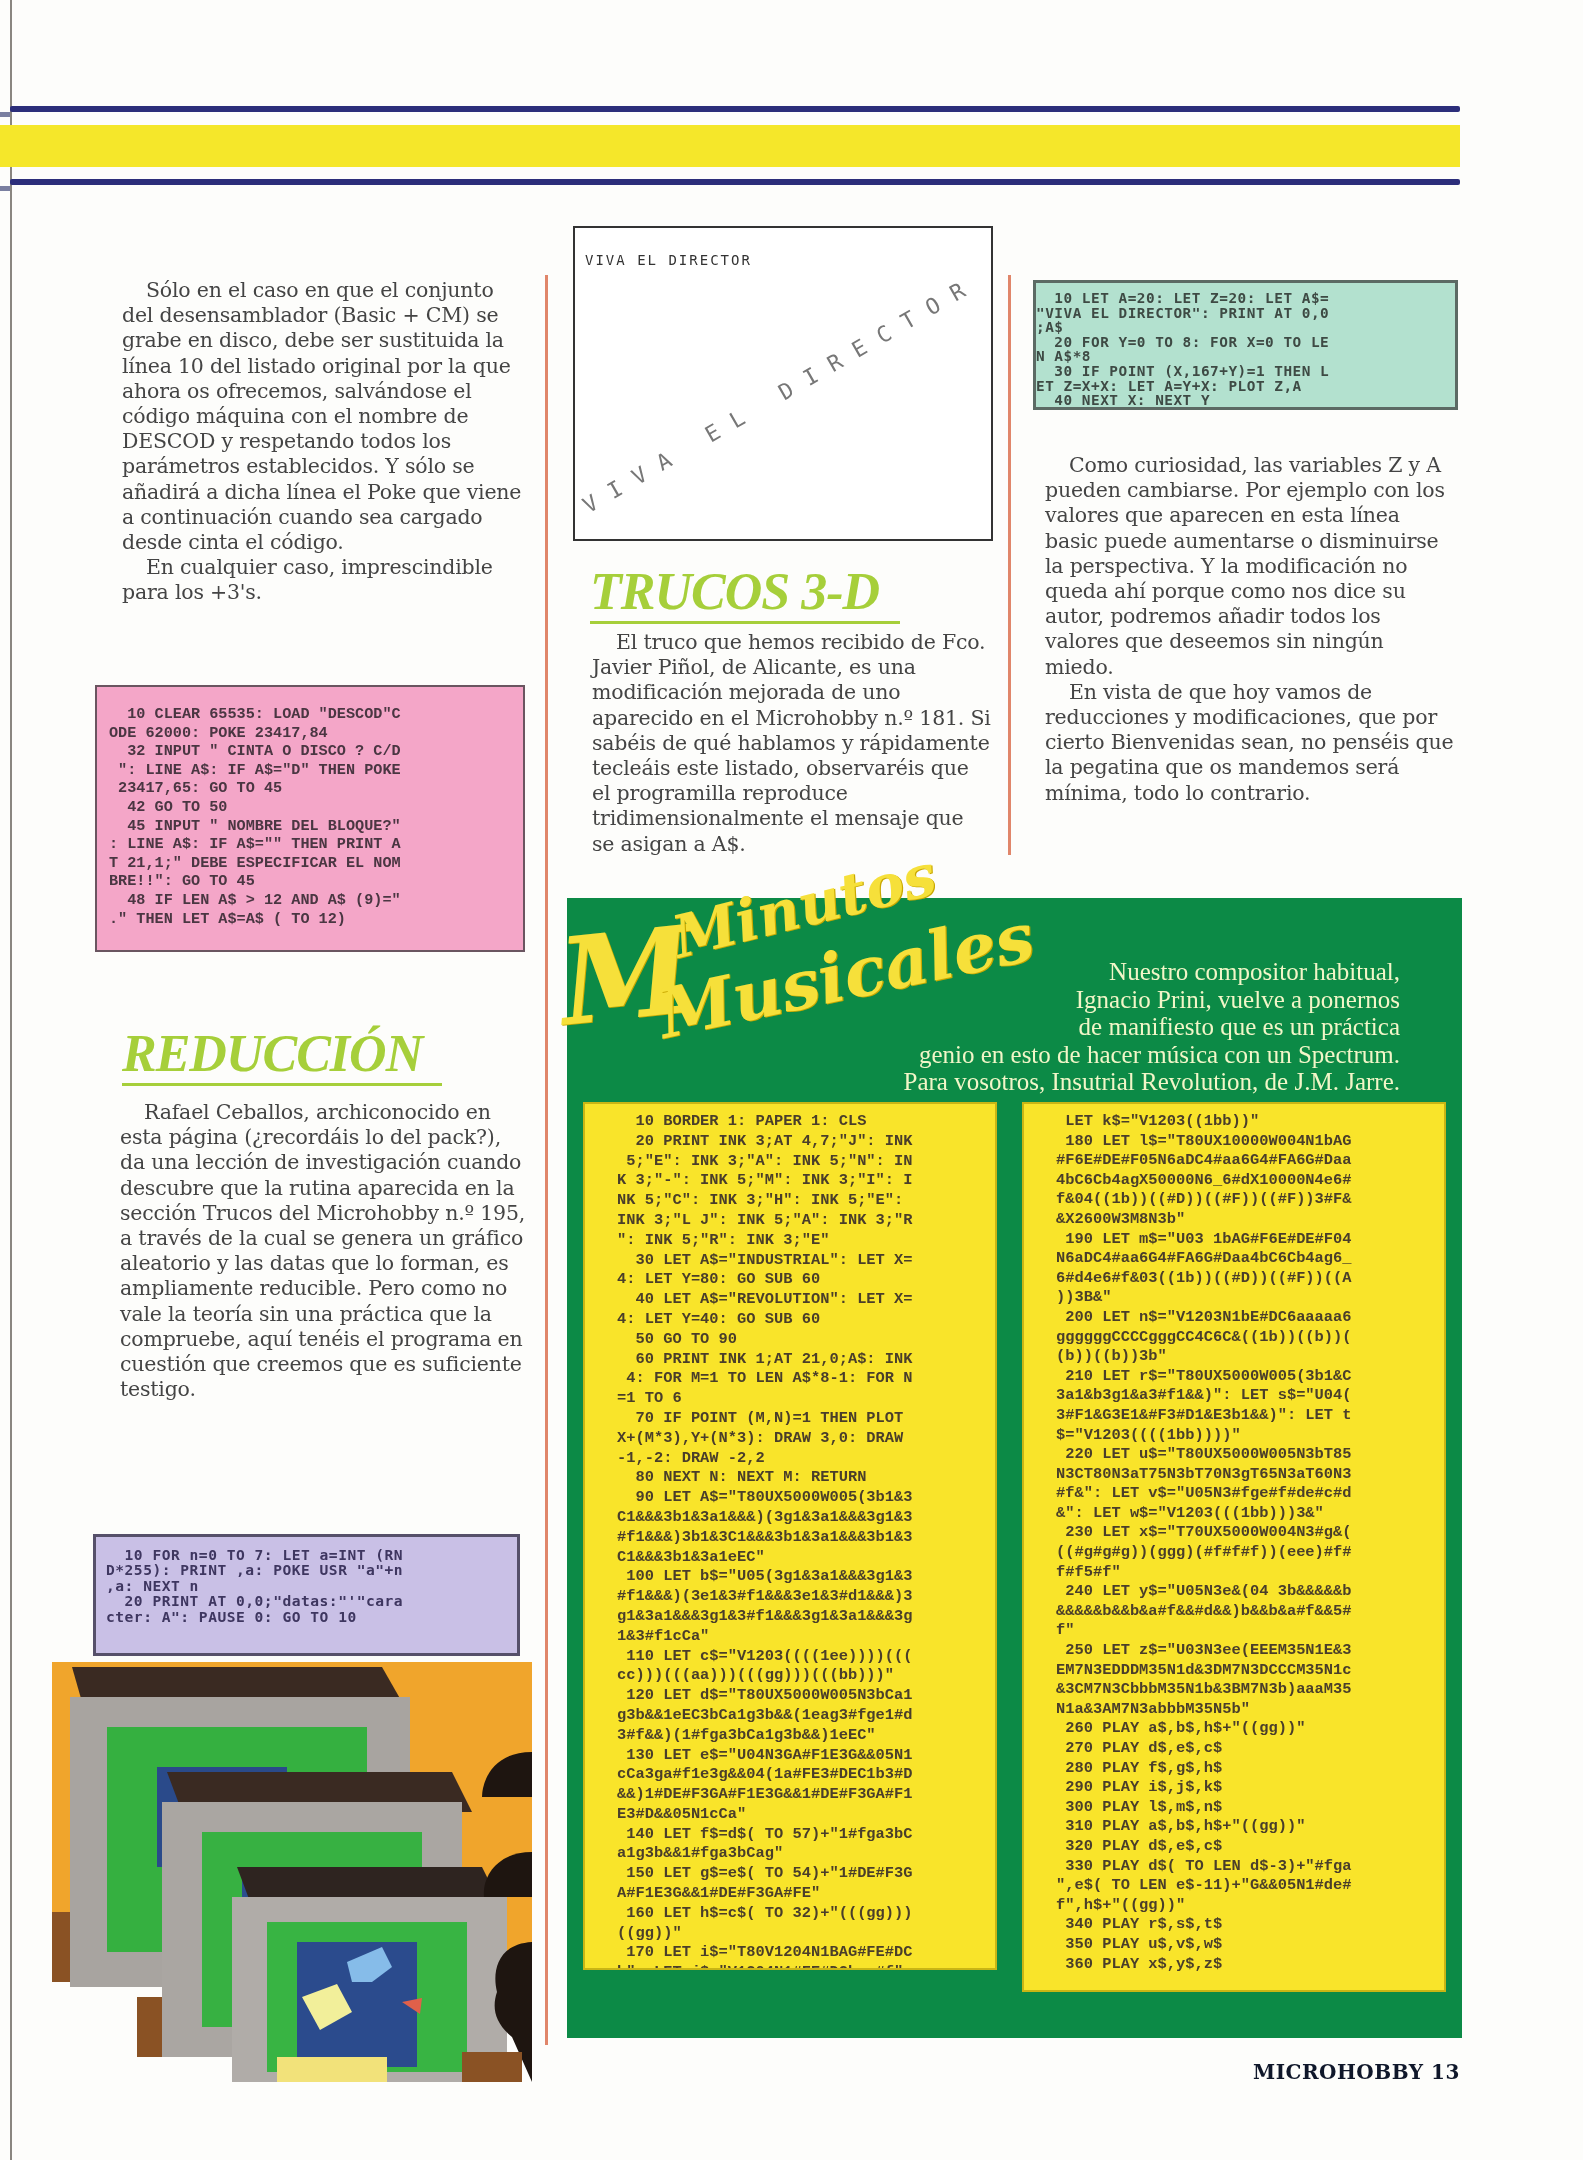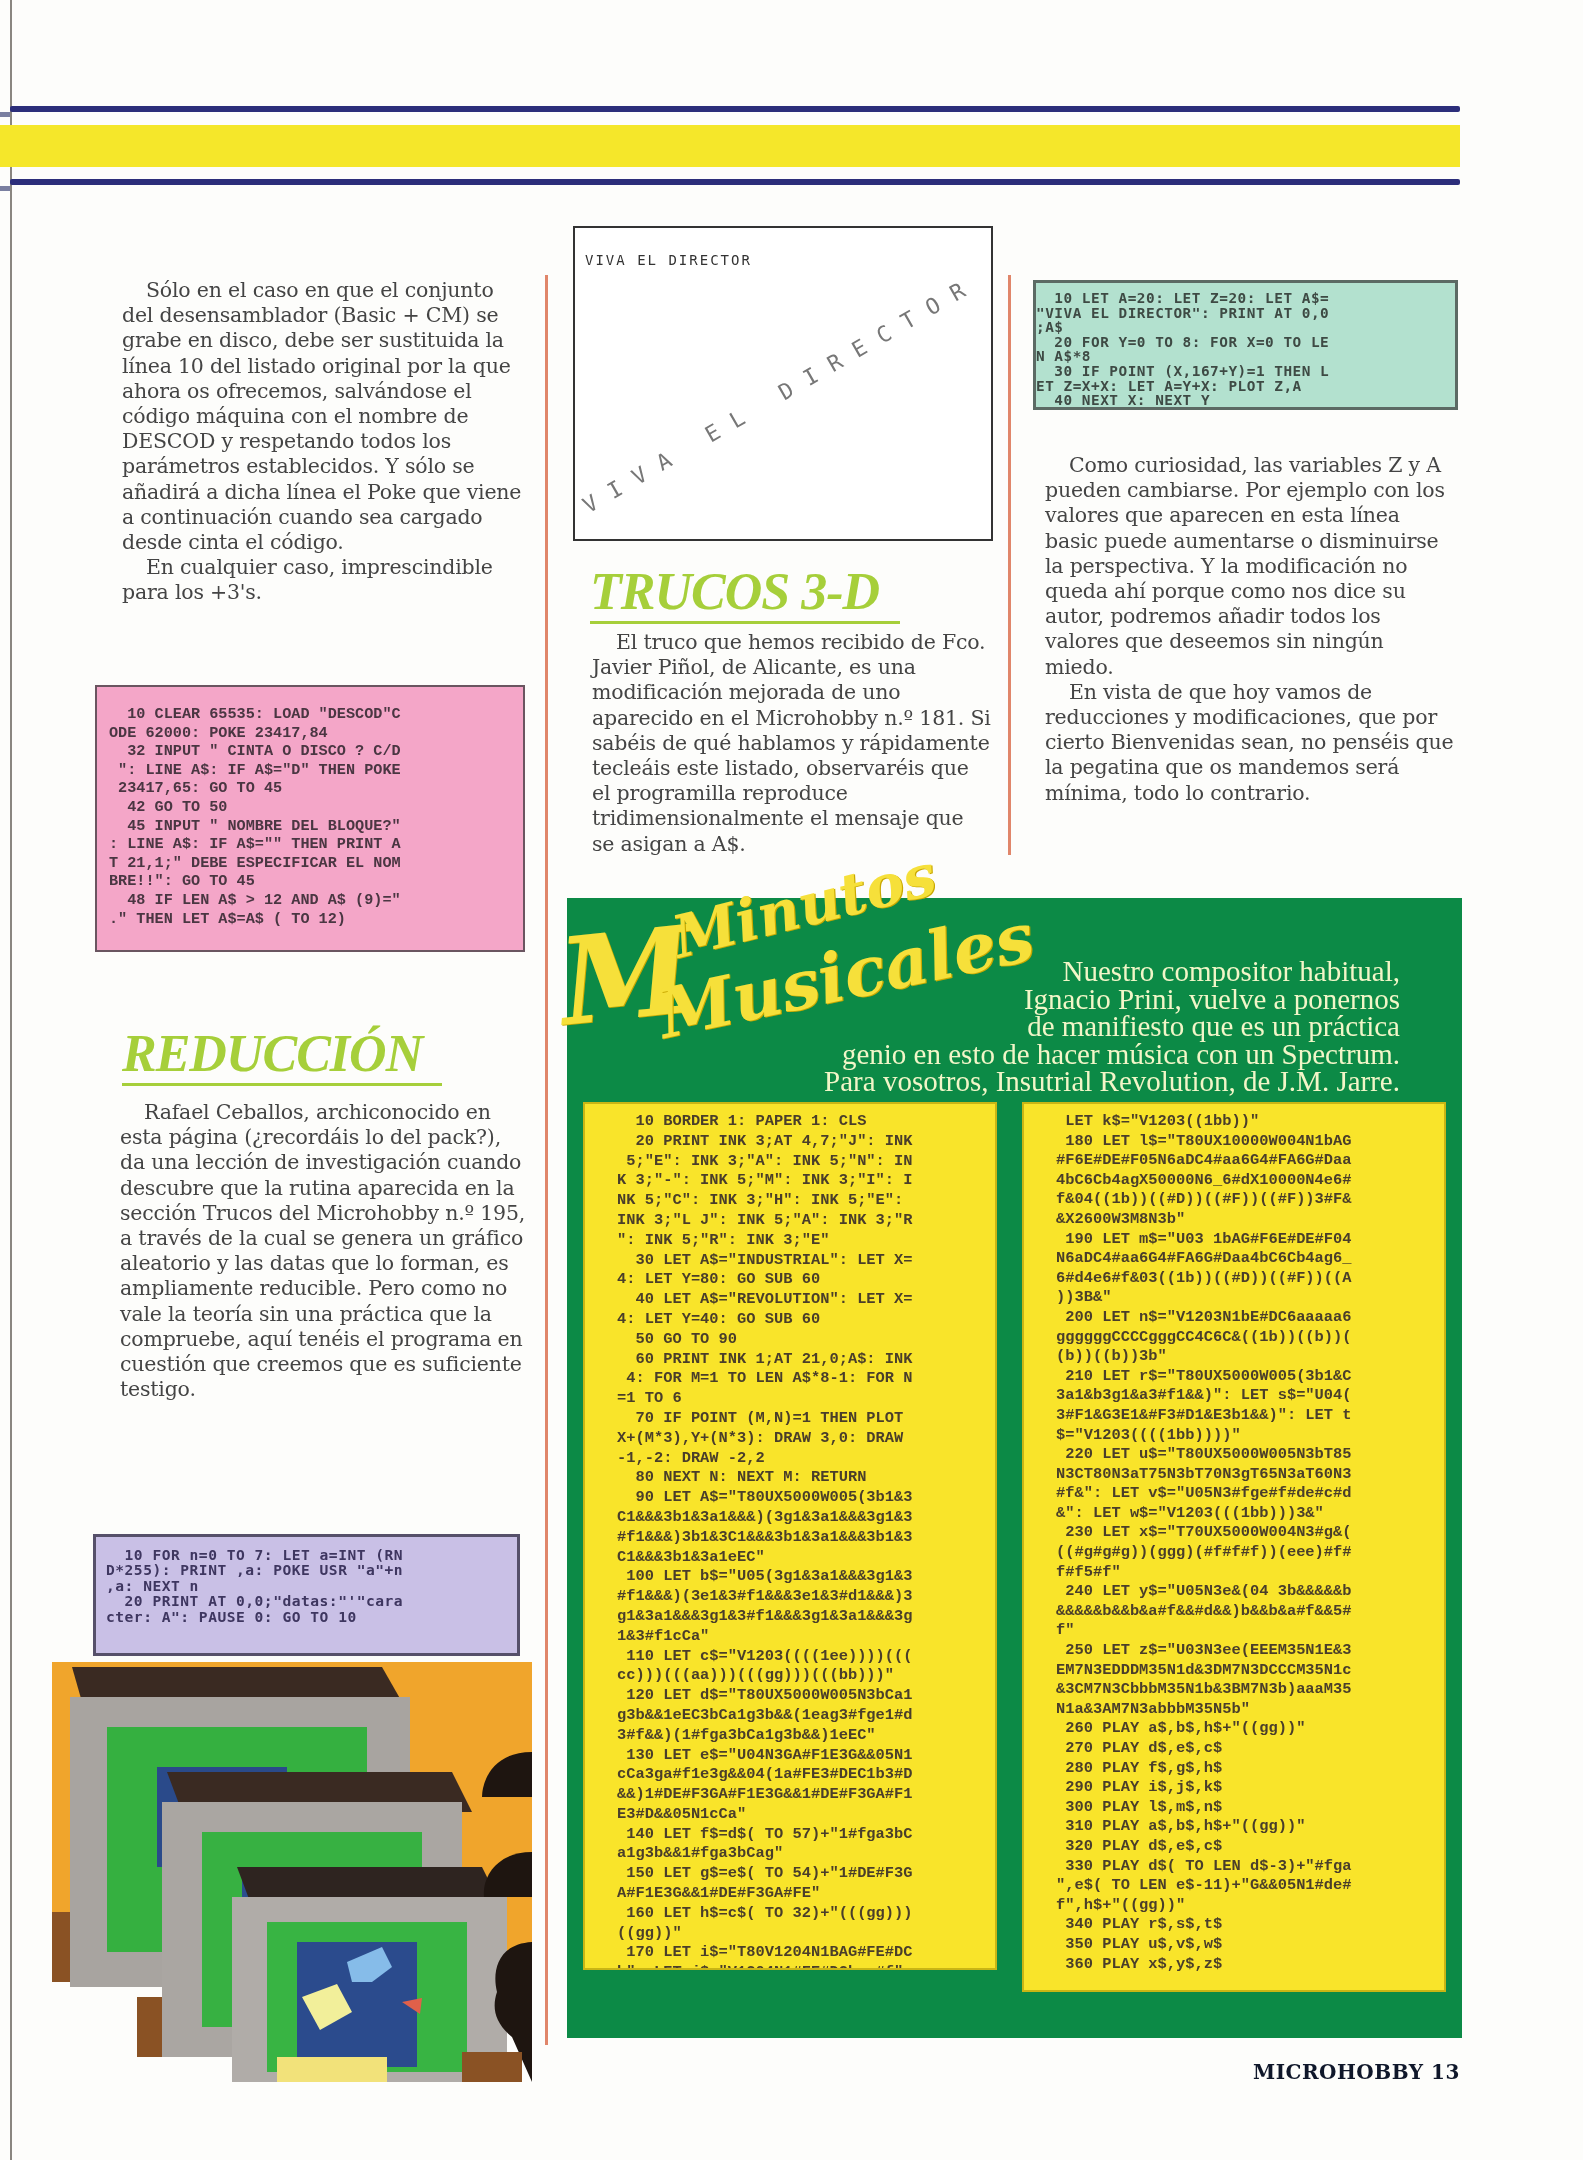--- a/index.html
+++ b/index.html
@@ -52,21 +52,21 @@
   
   .screen { background: #fff; border: 2px solid #333; }
   .screen-title { font-family: "DejaVu Sans Mono", monospace; font-size: 14px; letter-spacing: 2px; color: #333; }
   .diag { font-family: "DejaVu Sans Mono", monospace; color: #777; letter-spacing: 15px; font-size: 22px; transform-origin: left bottom; transform: rotate(-30deg); white-space: nowrap; }
 
   
   .green { background: #0c8a46; }
   .yellow-box { background: #f9e42a; border: 2px solid #c9b515; }
   .code-lines { font-family: "Liberation Mono", monospace; font-size: 16.6px; line-height: 18.4px; color: #4a3e2a; white-space: pre; font-weight: bold; margin-left: 24px; }
   .script-title { font-family: "DejaVu Serif", serif; font-style: italic; font-weight: bold; color: #f6e03a; text-shadow: 1px 1px 0 #c9a800; }
-  .intro { font-family: "Liberation Serif", serif; color: #f2f6c8; font-size: 29px; line-height: 27.5px; text-align: right; }
+  .intro { font-family: "Liberation Serif", serif; color: #f2f6c8; font-size: 25px; line-height: 27.5px; text-align: right; }
 
   .footer { font-family: "DejaVu Serif", serif; font-weight: bold; font-size: 20px; color: #0f172a; letter-spacing: 0.5px; }
 
   
   .illus { overflow: hidden; }
 </style>
 </head>
 <body>
 
 <div class="abs left-rule"></div>

